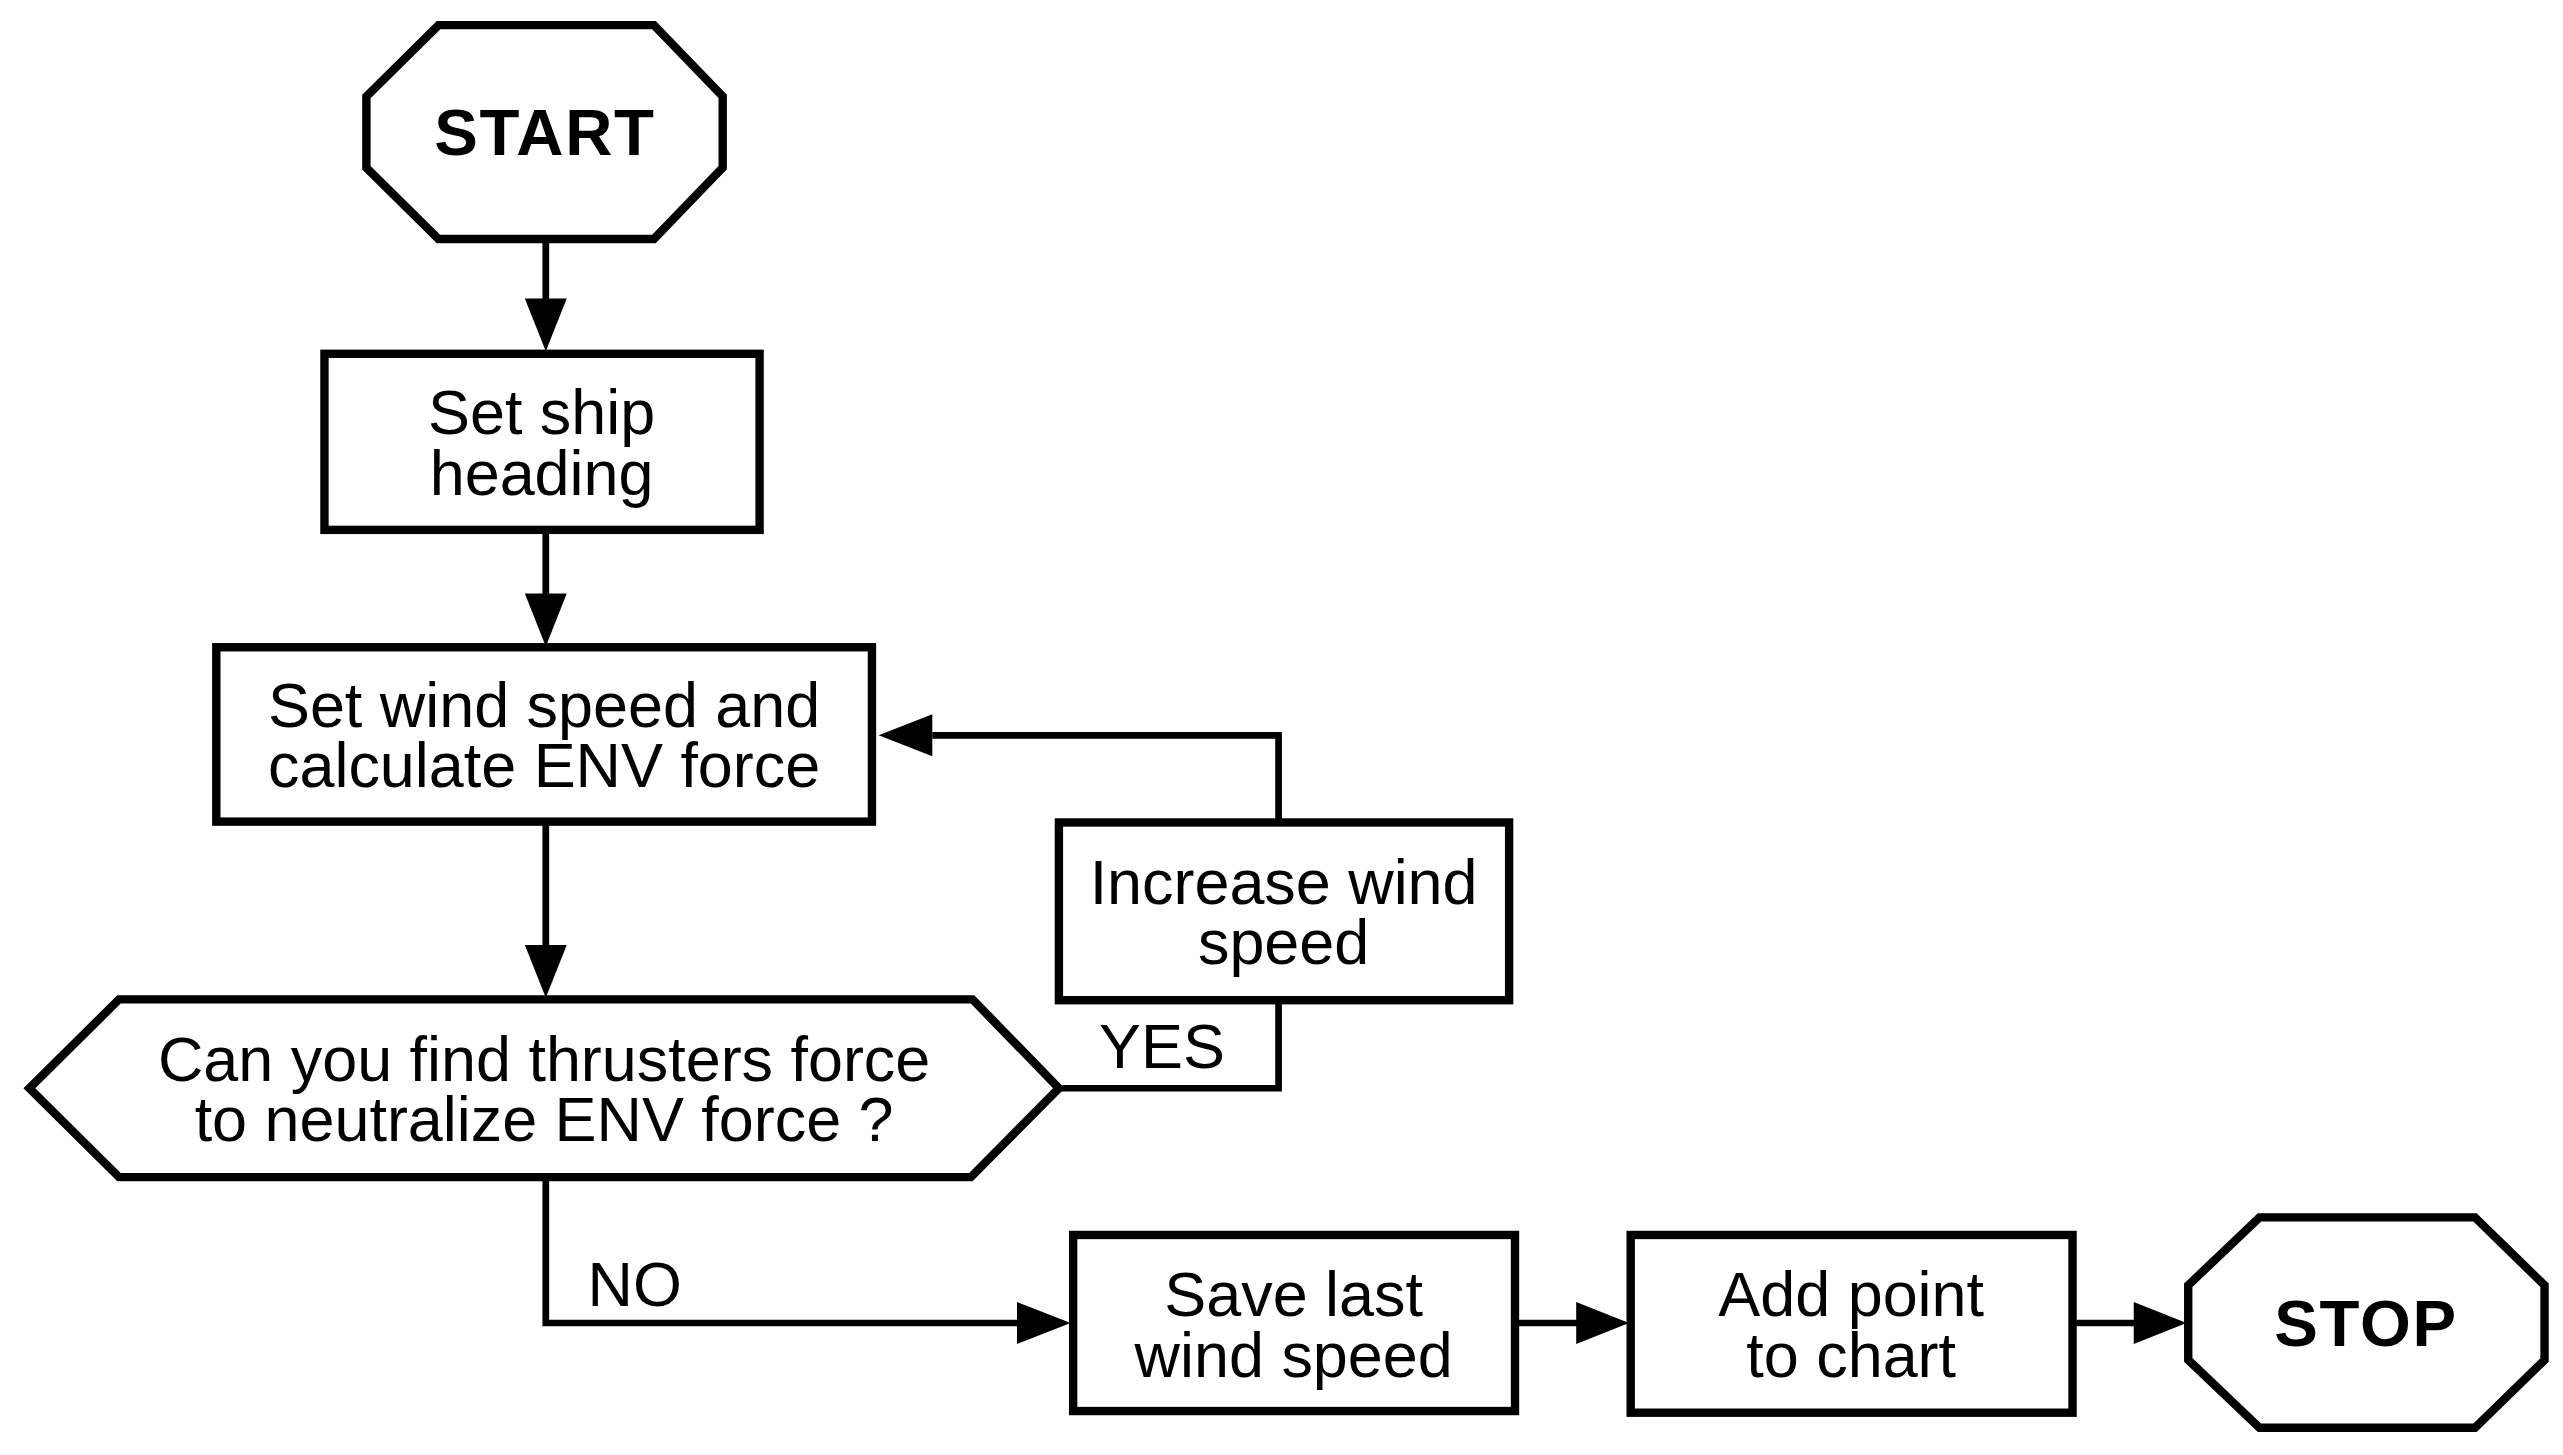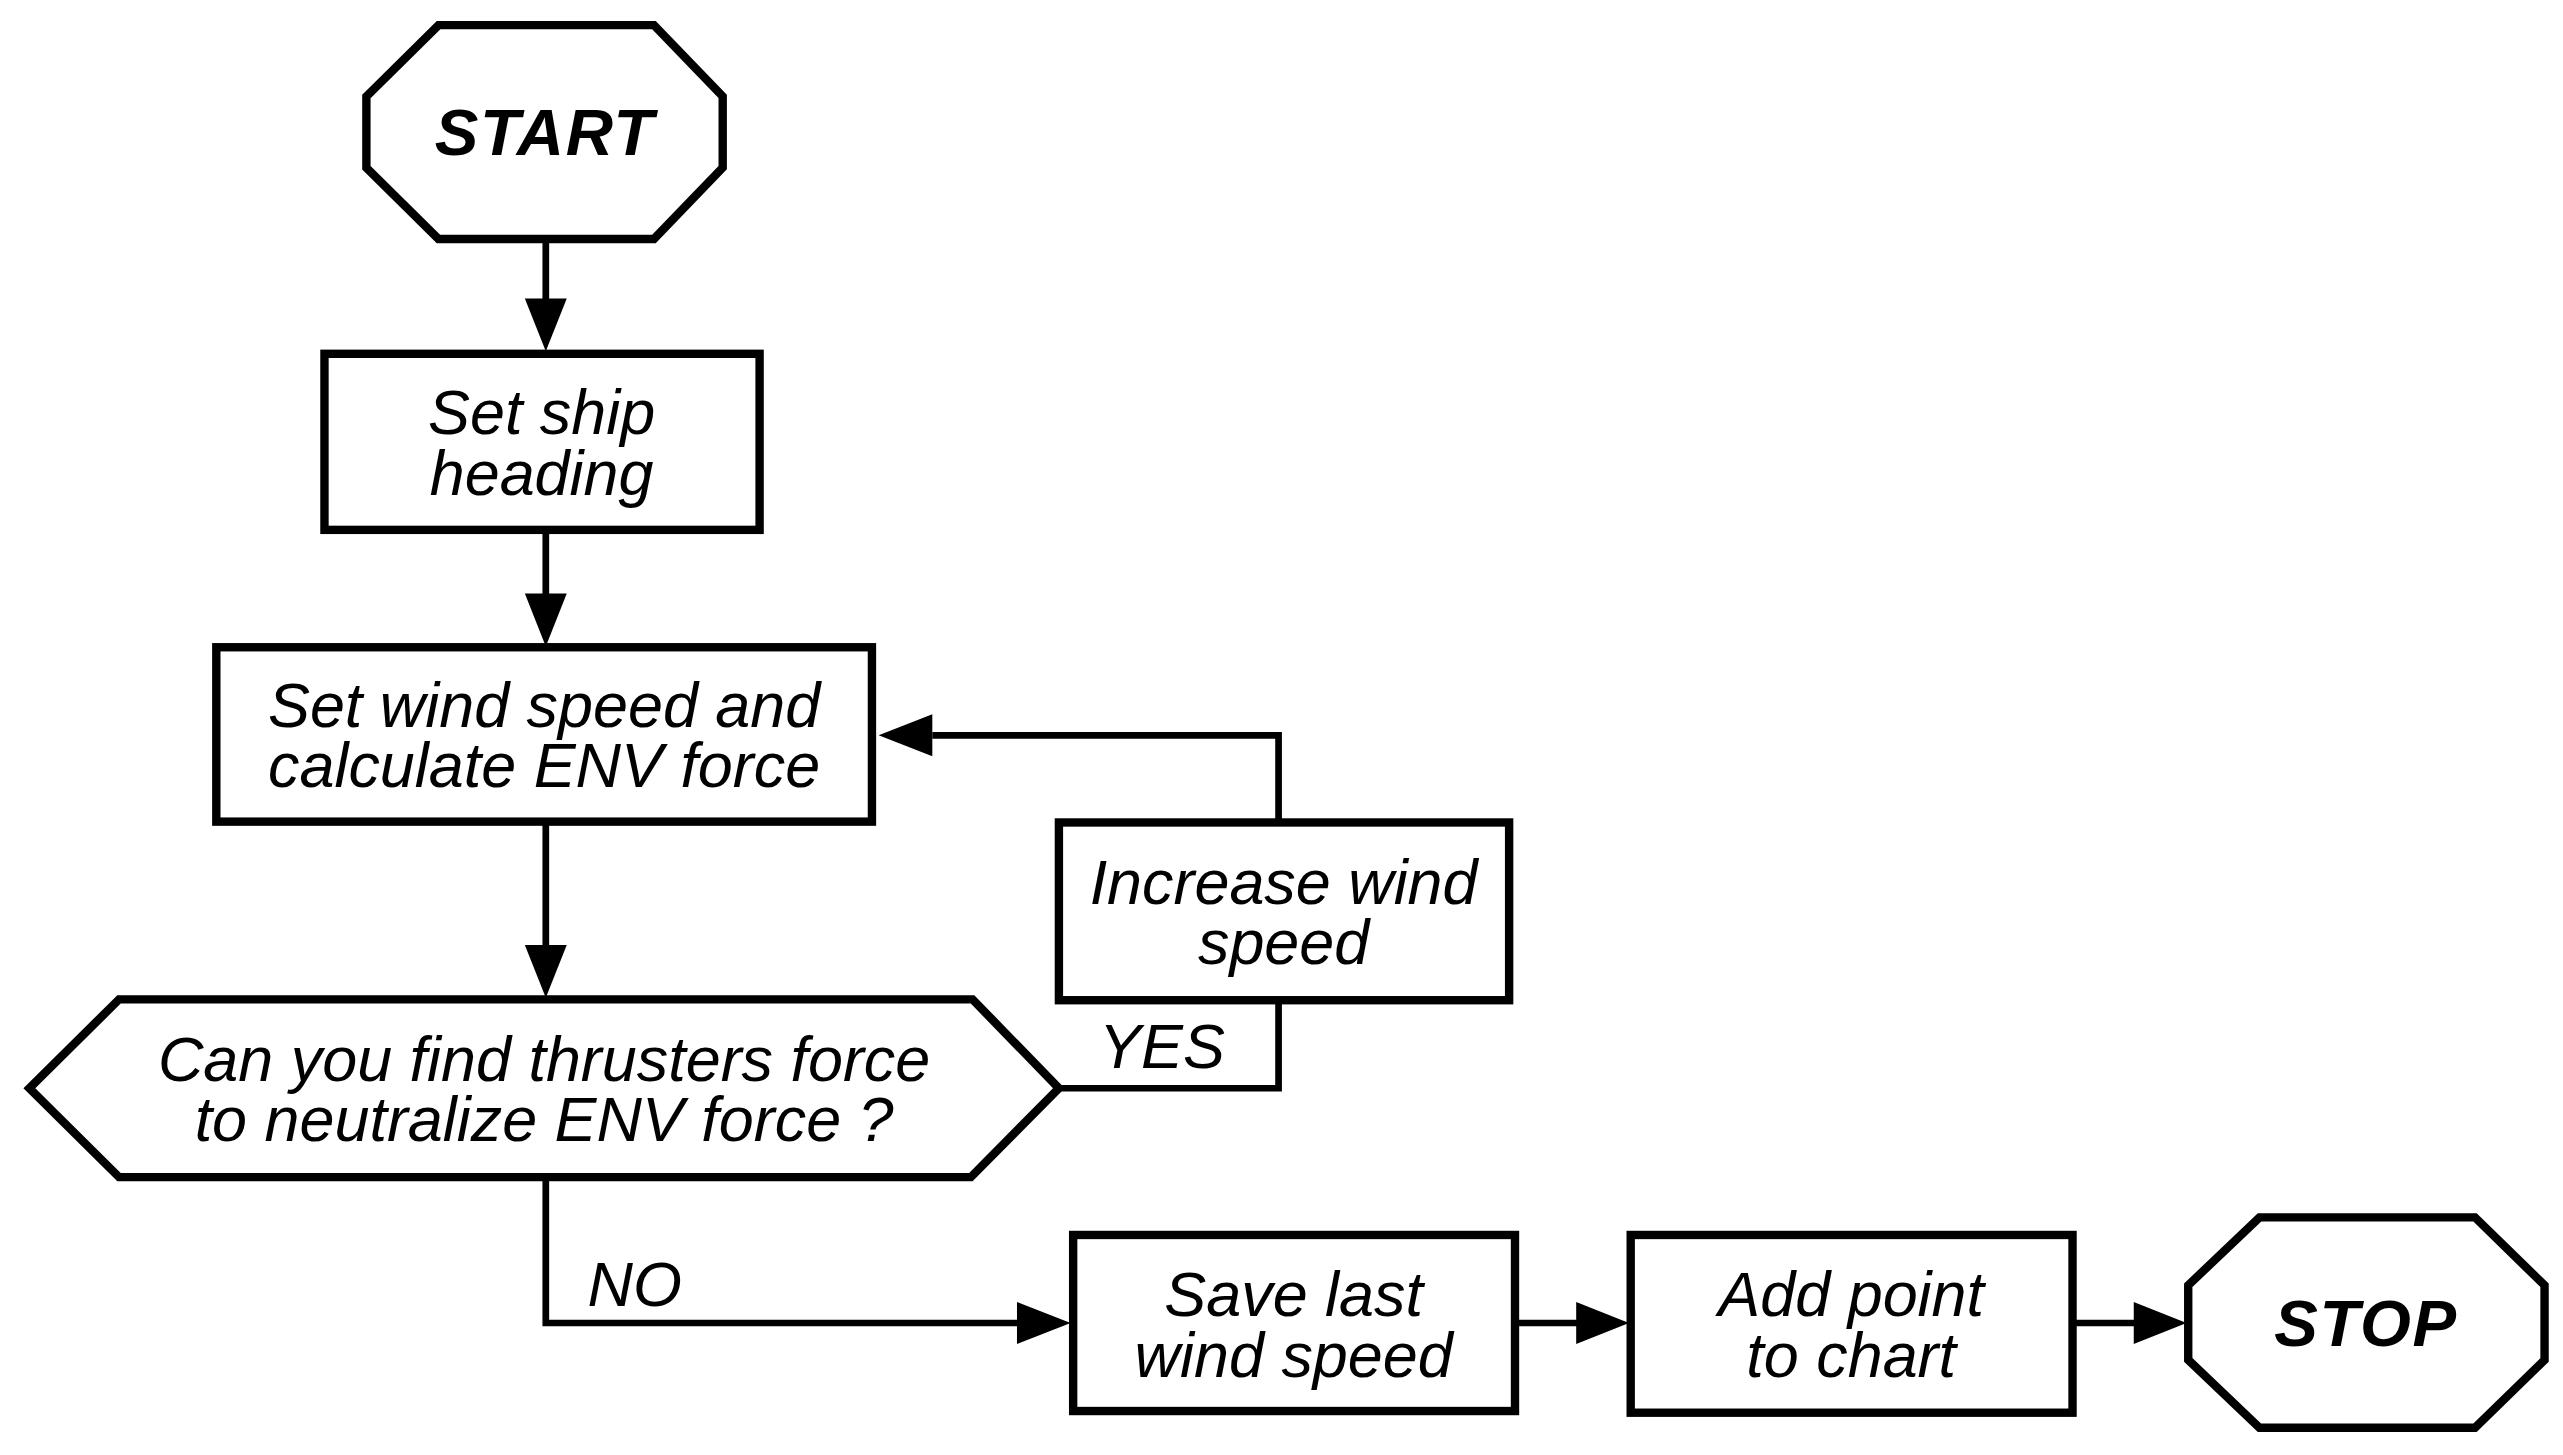--- a/index.html
+++ b/index.html
@@ -3,21 +3,20 @@
 <meta charset="utf-8">
 <style>
   html, body {
     margin: 0;
     padding: 0;
     background: #ffffff;
   }
   .diagram-wrap {
     width: 100%;
     background: #0f172a;
-    font-style: italic;
   }
   svg.flowchart {
     display: block;
     width: 100%;
     height: auto;
     background: #ffffff;
   }
   .shape {
     fill: #ffffff;
     stroke: #000000;

